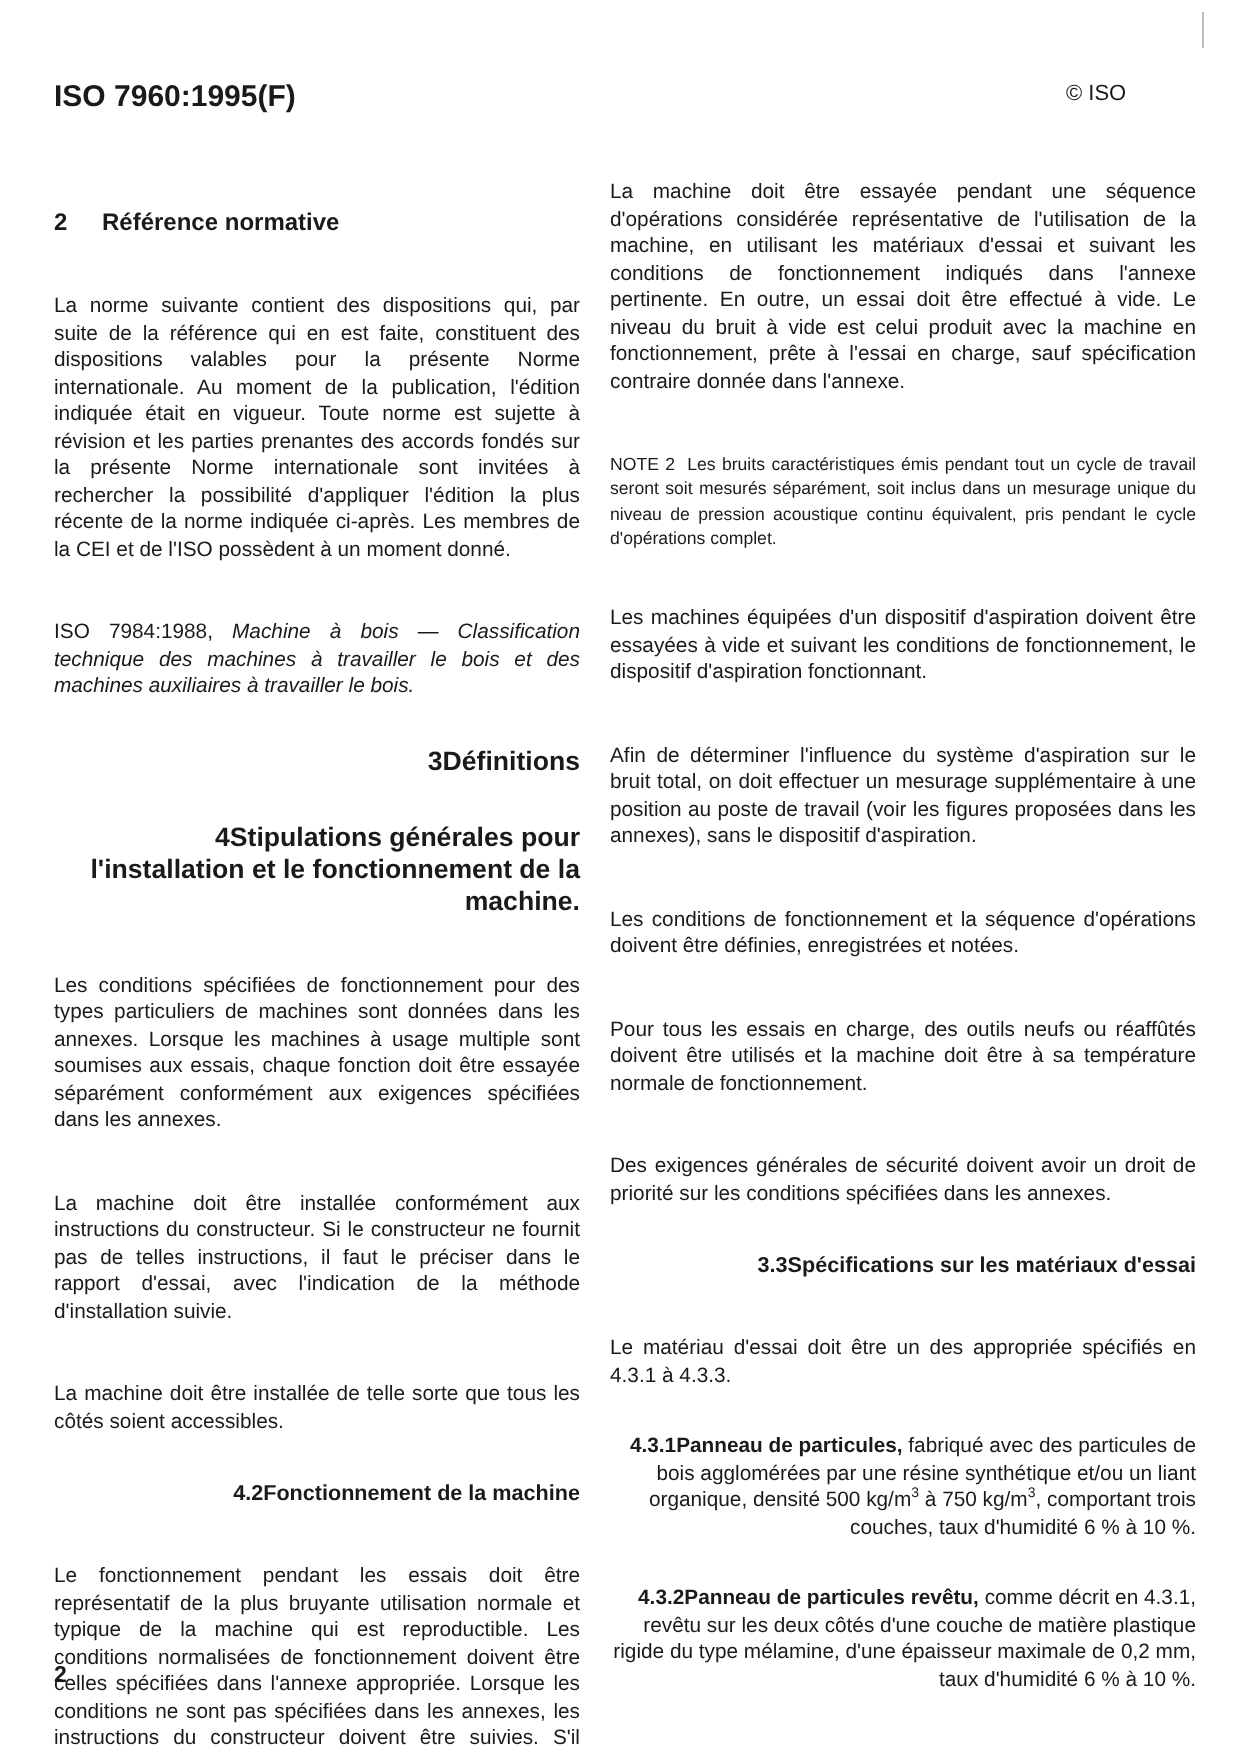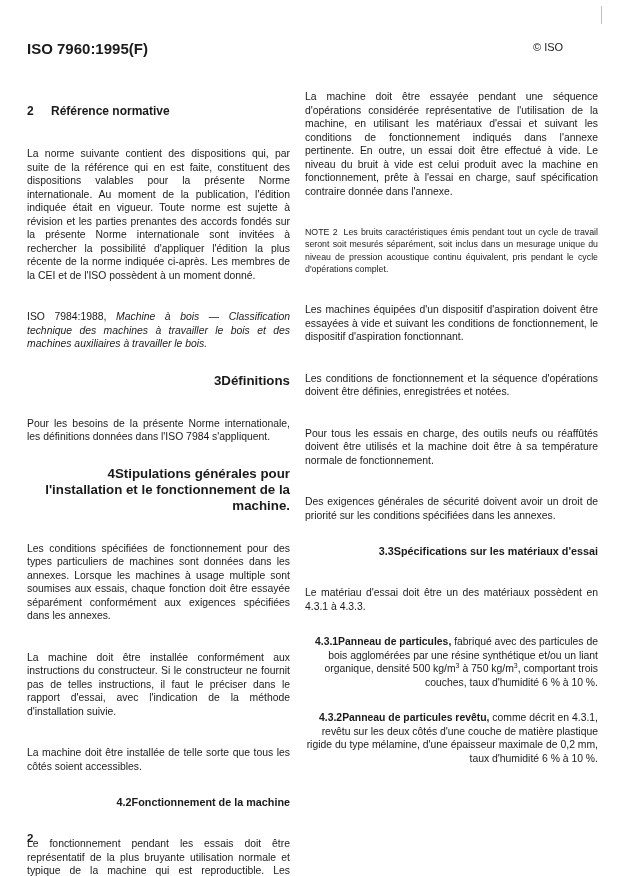--- a/index.html
+++ b/index.html
@@ -40,21 +40,20 @@
   </h2>
   <p class="gap">La norme suivante contient des dispositions qui, par suite de la référence qui en est faite, constituent des dispositions valables pour la présente Norme internationale. Au moment de la publication, l'édition indiquée était en vigueur. Toute norme est sujette à révision et les parties prenantes des accords fondés sur la présente Norme internationale sont invitées à rechercher la possibilité d'appliquer l'édition la plus récente de la norme indiquée ci-après. Les membres de la CEI et de l'ISO possèdent à un moment donné.</p>
   <p class="gap">
     <span>ISO 7984:1988,</span>
     <i>Machine à bois — Classification technique des machines à travailler le bois et des machines auxiliaires à travailler le bois.</i>
   </p>
 
   <h2 class="big gap-lg">
     <span class="num">3</span><span>Définitions</span>
   </h2>
-  <p class="gap">Pour les besoins de la présente Norme internationale, les définitions données dans l'ISO 7984 s'appliquent.</p>
 
   <h2 class="big gap-lg">
     <span class="num">4</span><span>Stipulations générales pour l'installation et le fonctionnement de la machine.</span>
   </h2>
   <p class="gap">Les conditions spécifiées de fonctionnement pour des types particuliers de machines sont données dans les annexes. Lorsque les machines à usage multiple sont soumises aux essais, chaque fonction doit être essayée séparément conformément aux exigences spécifiées dans les annexes.</p>
 
   <p class="gap">La machine doit être installée conformément aux instructions du constructeur. Si le constructeur ne fournit pas de telles instructions, il faut le préciser dans le rapport d'essai, avec l'indication de la méthode d'installation suivie.</p>
   <p class="gap">La machine doit être installée de telle sorte que tous les côtés soient accessibles.</p>
 
   <h3 class="gap-lg">
@@ -62,28 +61,29 @@
   </h3>
   <p class="gap">Le fonctionnement pendant les essais doit être représentatif de la plus bruyante utilisation normale et typique de la machine qui est reproductible. Les conditions normalisées de fonctionnement doivent être celles spécifiées dans l'annexe appropriée. Lorsque les conditions ne sont pas spécifiées dans les annexes, les instructions du constructeur doivent être suivies. S'il n'existe ni spécification ni recommandation, la machine doit être réglée pour l'émission maximale de bruit.</p>
 </div>
 
 <div class="col col-right">
   <p>La machine doit être essayée pendant une séquence d'opérations considérée représentative de l'utilisation de la machine, en utilisant les matériaux d'essai et suivant les conditions de fonctionnement indiqués dans l'annexe pertinente. En outre, un essai doit être effectué à vide. Le niveau du bruit à vide est celui produit avec la machine en fonctionnement, prête à l'essai en charge, sauf spécification contraire donnée dans l'annexe.</p>
   <p class="note gap">
     <span class="note-label">NOTE 2</span><span>Les bruits caractéristiques émis pendant tout un cycle de travail seront soit mesurés séparément, soit inclus dans un mesurage unique du niveau de pression acoustique continu équivalent, pris pendant le cycle d'opérations complet.</span>
   </p>
   <p class="gap">Les machines équipées d'un dispositif d'aspiration doivent être essayées à vide et suivant les conditions de fonctionnement, le dispositif d'aspiration fonctionnant.</p>
+  <p class="gap">Afin de déterminer l'influence du système d'aspiration sur le bruit total, on doit effectuer un mesurage supplémentaire à une position au poste de travail (voir les figures proposées dans les annexes), sans le dispositif d'aspiration.</p>
   <p class="gap">Les conditions de fonctionnement et la séquence d'opérations doivent être définies, enregistrées et notées.</p>
   <p class="gap">Pour tous les essais en charge, des outils neufs ou réaffûtés doivent être utilisés et la machine doit être à sa température normale de fonctionnement.</p>
   <p class="gap">Des exigences générales de sécurité doivent avoir un droit de priorité sur les conditions spécifiées dans les annexes.</p>
 
   <h3 class="gap-lg">
     <span class="num3">3.3</span><span>Spécifications sur les matériaux d'essai</span>
   </h3>
-  <p class="gap">Le matériau d'essai doit être un des matériaux possèdent en 4.3.1 à 4.3.3.</p>
+  <p class="gap">Le matériau d'essai doit être un des appropriée spécifiés en 4.3.1 à 4.3.3.</p>
 
   <p class="gap-lg">
     <span class="b num3">4.3.1</span><span class="b">Panneau de particules,</span>
     <span>fabriqué avec des particules de bois agglomérées par une résine synthétique et/ou un liant organique, densité 500 kg/m</span><sup>3</sup><span> à 750 kg/m</span><sup>3</sup><span>, comportant trois couches, taux d'humidité 6 % à 10 %.</span>
   </p>
 
   <p class="gap-lg">
     <span class="b num3">4.3.2</span><span class="b">Panneau de particules revêtu,</span>
     <span>comme décrit en 4.3.1, revêtu sur les deux côtés d'une couche de matière plastique rigide du type mélamine, d'une épaisseur maximale de 0,2 mm, taux d'humidité 6 % à 10 %.</span>
   </p>

